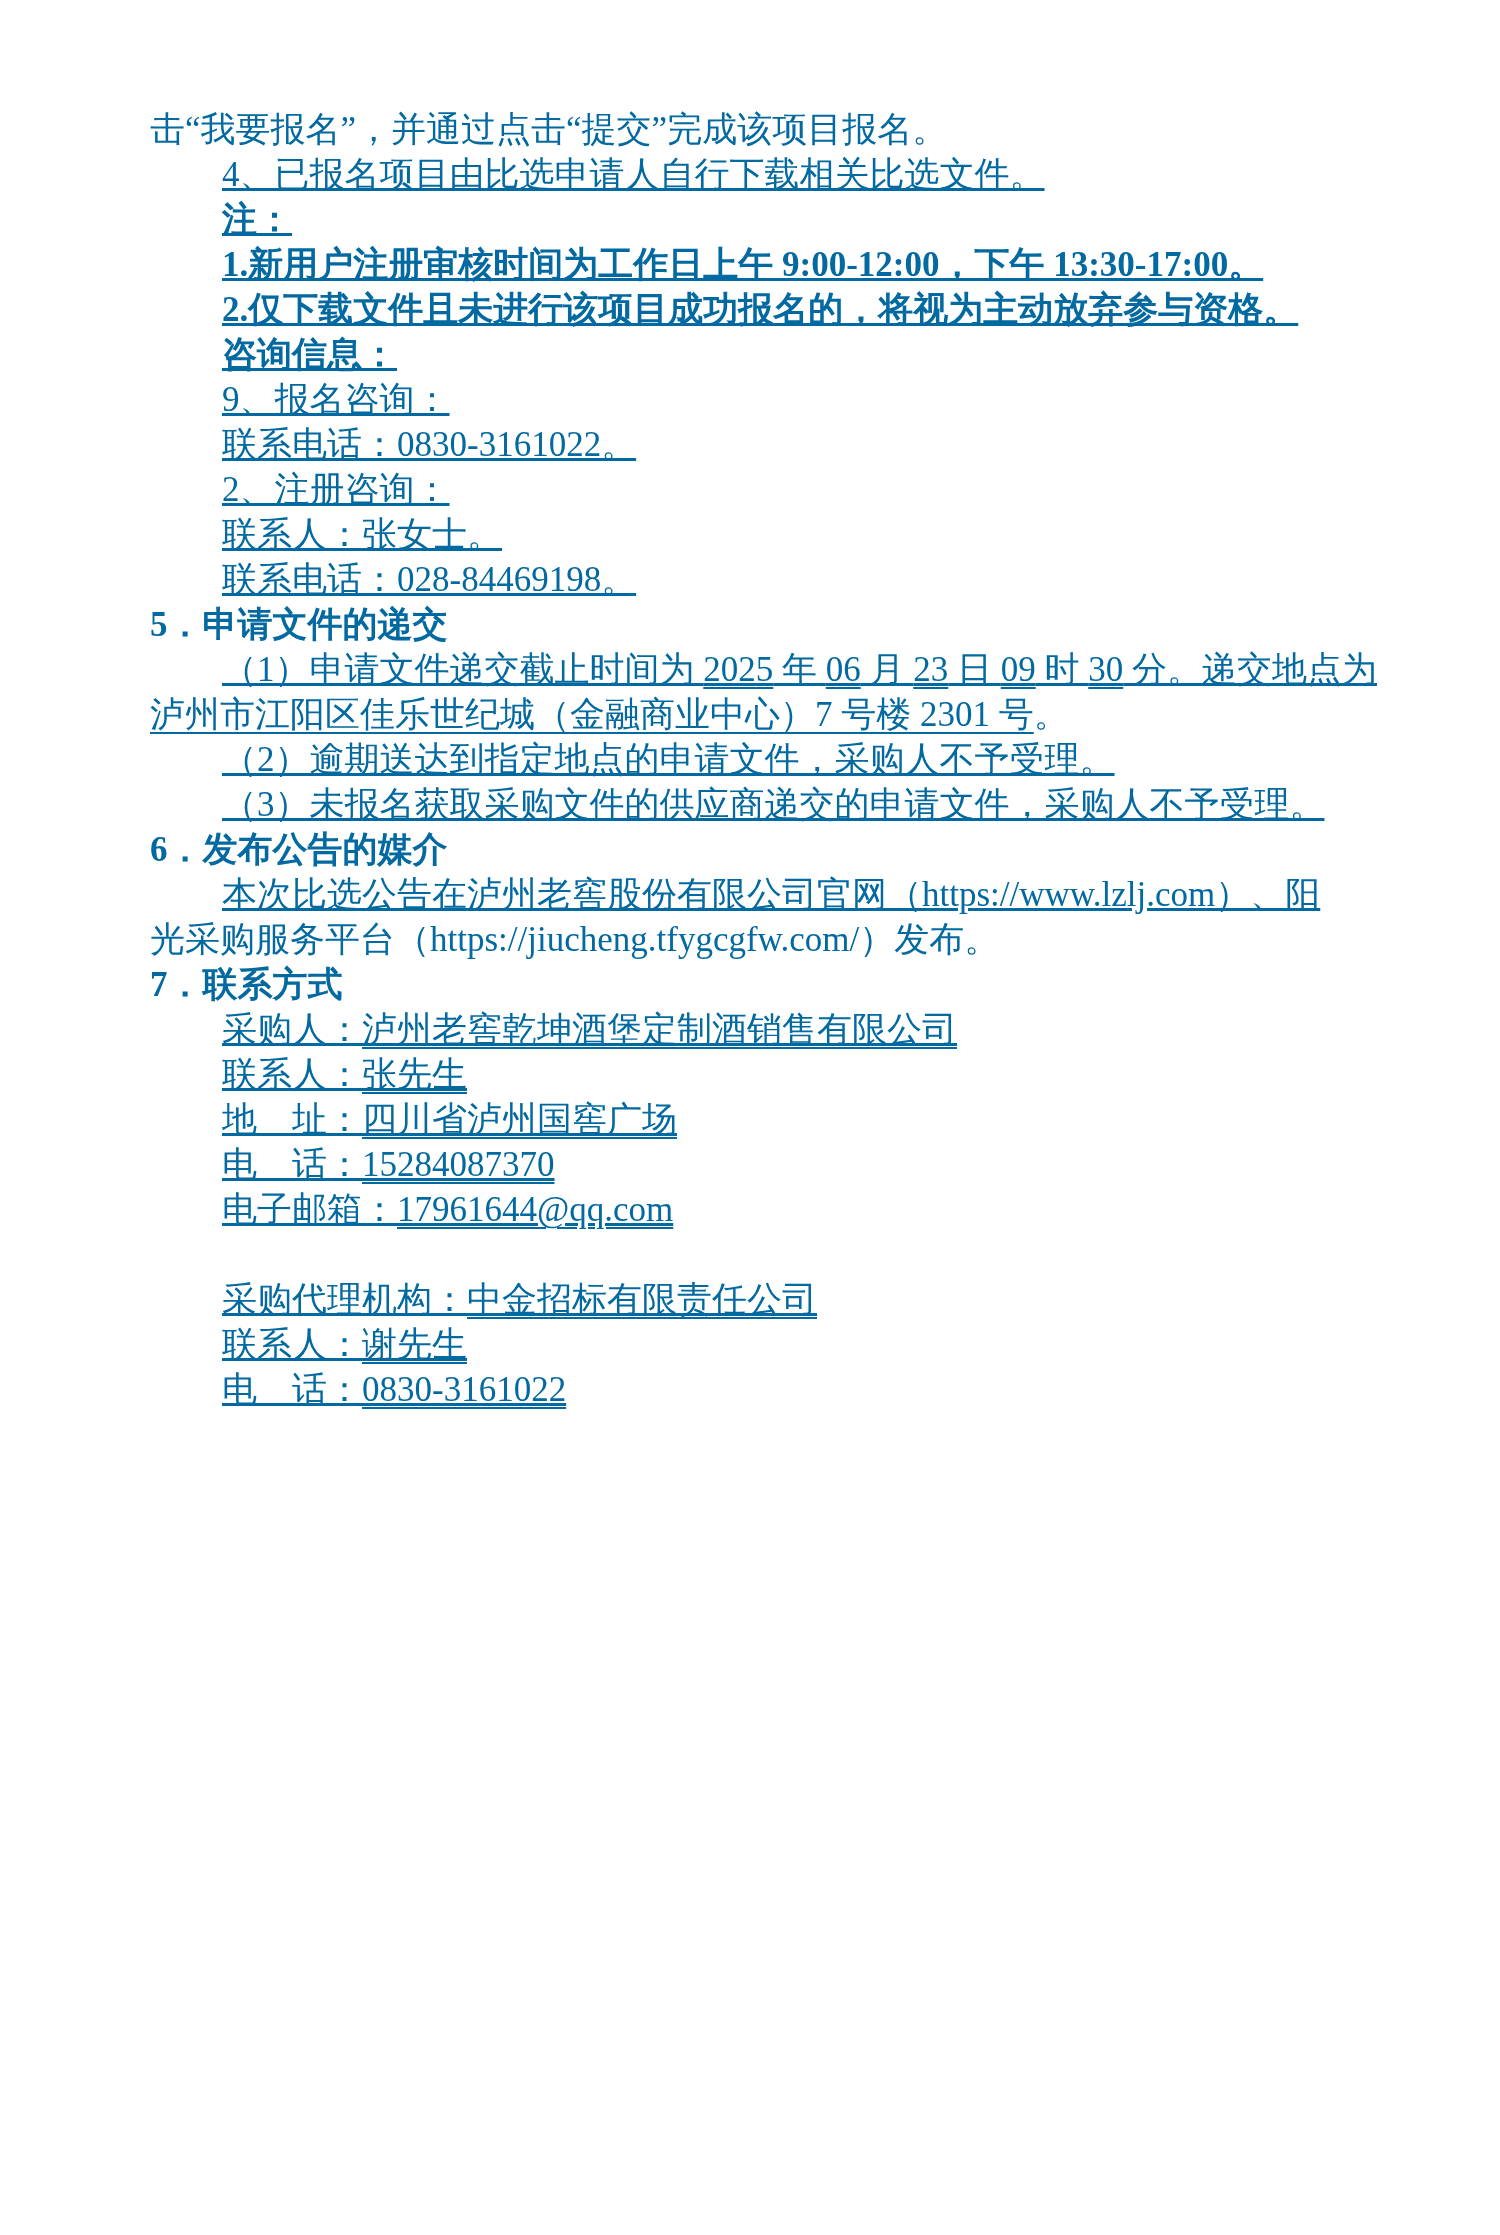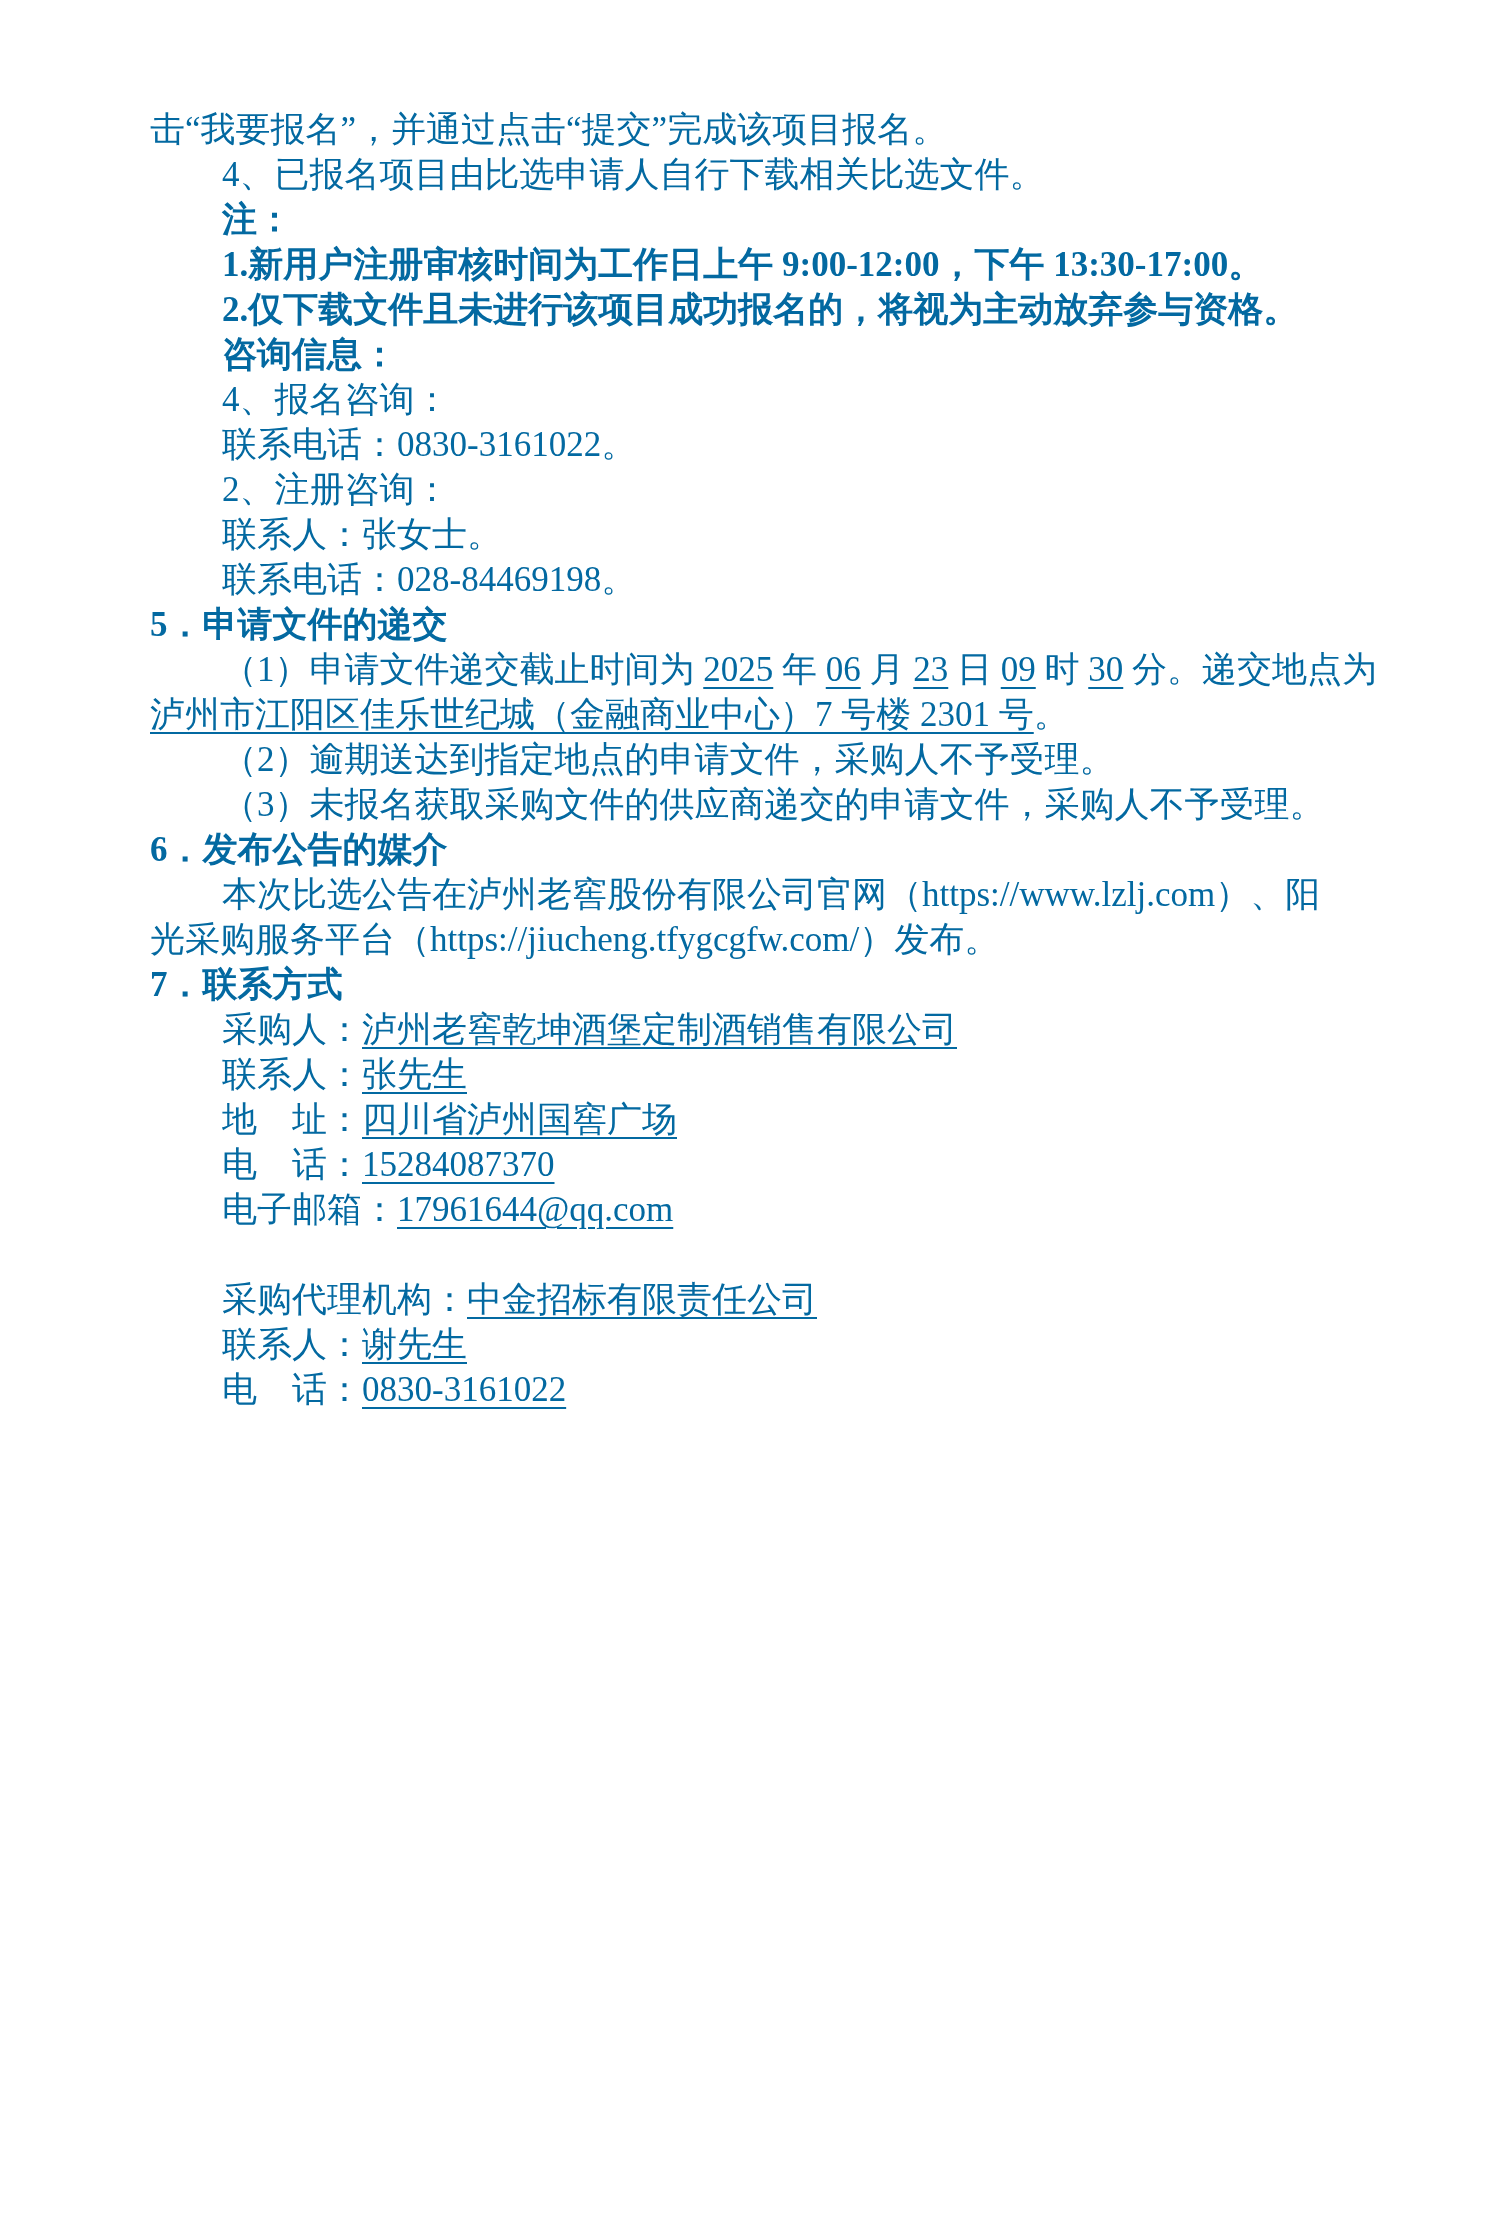--- a/index.html
+++ b/index.html
@@ -14,21 +14,21 @@
   }
   .content {
     position: absolute;
     left: 150px;
     top: 107px;
     width: 1255px;
     font-size: 35px;
     line-height: 45px;
   }
   .line { height: 45px; white-space: nowrap; }
-  .indent { padding-left: 72px; }
+  .indent { padding-left: 72px; text-decoration: underline; }
   .bold { font-weight: bold; }
   .blank-line { height: 45px; }
   .u {
     text-decoration: underline;
     text-underline-offset: 6px;
     text-decoration-thickness: 2px;
   }
   .footer {
     position: absolute;
     top: 2122px;
@@ -44,21 +44,21 @@
 
 <div class="page">
   <div class="content">
 
     <div class="line">击“我要报名”，并通过点击“提交”完成该项目报名。</div>
     <div class="line indent">4、已报名项目由比选申请人自行下载相关比选文件。</div>
     <div class="line indent bold">注：</div>
     <div class="line indent bold">1.新用户注册审核时间为工作日上午 9:00-12:00，下午 13:30-17:00。</div>
     <div class="line indent bold">2.仅下载文件且未进行该项目成功报名的，将视为主动放弃参与资格。</div>
     <div class="line indent bold">咨询信息：</div>
-    <div class="line indent">4、报名咨询：</div>
+    <div class="line indent">9、报名咨询：</div>
     <div class="line indent">联系电话：0830-3161022。</div>
     <div class="line indent">2、注册咨询：</div>
     <div class="line indent">联系人：张女士。</div>
     <div class="line indent">联系电话：028-84469198。</div>
 
     <div class="line bold">5．申请文件的递交</div>
     <div class="line indent"><span>（1）申请文件递交截止时间为 </span><span class="u">2025</span><span> 年 </span><span class="u">06</span><span> 月 </span><span class="u">23</span><span> 日 </span><span class="u">09</span><span> 时 </span><span class="u">30</span><span> 分。递交地点为</span></div>
     <div class="line"><span class="u">泸州市江阳区佳乐世纪城（金融商业中心）7 号楼 2301 号</span><span>。</span></div>
     <div class="line indent">（2）逾期送达到指定地点的申请文件，采购人不予受理。</div>
     <div class="line indent">（3）未报名获取采购文件的供应商递交的申请文件，采购人不予受理。</div>

